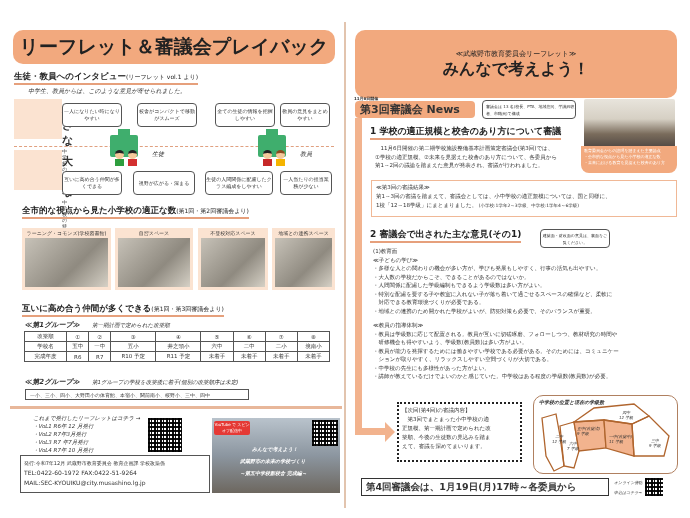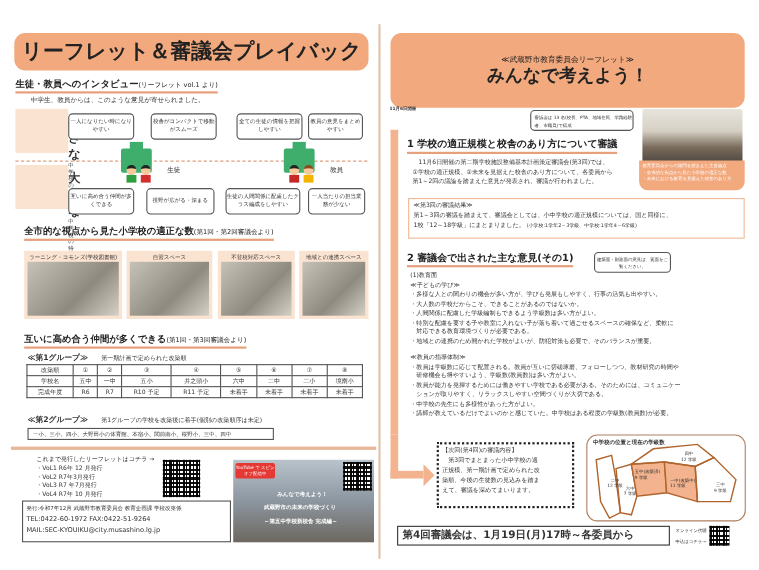--- a/index.html
+++ b/index.html
@@ -7,21 +7,21 @@
   .page { position: absolute; top: 0; height: 518px; }
   .left { left: 0; width: 345px; }
   .right { left: 345px; width: 345px; }
   .divider { position: absolute; left: 344px; top: 22px; width: 2px; height: 486px; background: #e2c4ae; }
 
   .title-bar { position: absolute; background: #f2a97e; border-radius: 10px; display:flex; align-items:center; justify-content:center; color:#222; font-weight: bold; }
   .lt-title { left: 13px; top: 30px; width: 322px; height: 34px; font-size: 19px; letter-spacing: 0px; }
 
   .sec-h { position: absolute; font-weight: bold; color: #222; border-bottom: 2px solid #e6a07c; white-space: nowrap; }
   .sec-h small { font-size: 6px; font-weight: normal; }
-  .t { position: absolute; white-space: nowrap; }
+  .t { position: absolute; white-space: nowrap; font-style: italic; }
 
   .interview-label { position:absolute; left: 14px; width: 42px; height: 40px; background:#fbe3d1; text-align:right;padding-left:48px; }
   .interview-label .big { font-size: 11px; font-weight: bold; display:block; margin-top:4px; }
   .interview-label .sm { font-size: 5px; display:block; line-height:6px; }
   .bubble { position:absolute; border: 1px solid #555; border-radius: 4px; font-size: 5px; text-align:center; line-height: 7px; background:#fff; display:flex; align-items:center; justify-content:center; }
   .dash { position:absolute; left:14px; width: 320px; border-top: 1px dashed #e0a080; }
 
   .school-ico { position:absolute; width: 28px; height: 22px; background:#3fae6d; border-radius:2px; }
   .school-ico::before { content:""; position:absolute; left:8px; top:-6px; width:12px; height:8px; background:#3fae6d; }
   .kid { position:absolute; width: 9px; height: 16px; }
@@ -194,20 +194,21 @@
 
 <div class="divider"></div>
 
 <div class="page right">
   <div class="title-bar rt-title">
     <div class="sub">≪武蔵野市教育委員会リーフレット≫</div>
     <div class="l1">みんなで考えよう！</div>
   </div>
 
   <div class="news-date">11月6日開催</div>
+  <div class="news-tab">第3回審議会 News</div>
   <div class="bubble" style="left:137px;top:100px;width:94px;height:19px;text-align:left;padding-left:3px;justify-content:flex-start;font-size:4px;">審議会は 13 名(校長、PTA、地域住民、学識経験者、市職員)で構成</div>
   <div class="side-bar" style="height:277px;"></div>
 
   <div class="photo"></div>
   <div class="photo-cap">
     <div>教育委員会からの諮問を踏まえた主要論点</div>
     <div>・全市的な視点から見た小学校の適正な数</div>
     <div>・未来における教育を見据えた校舎のあり方</div>
   </div>
 

